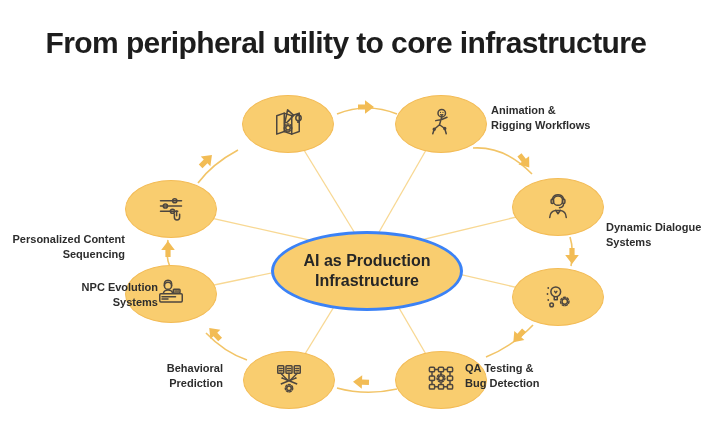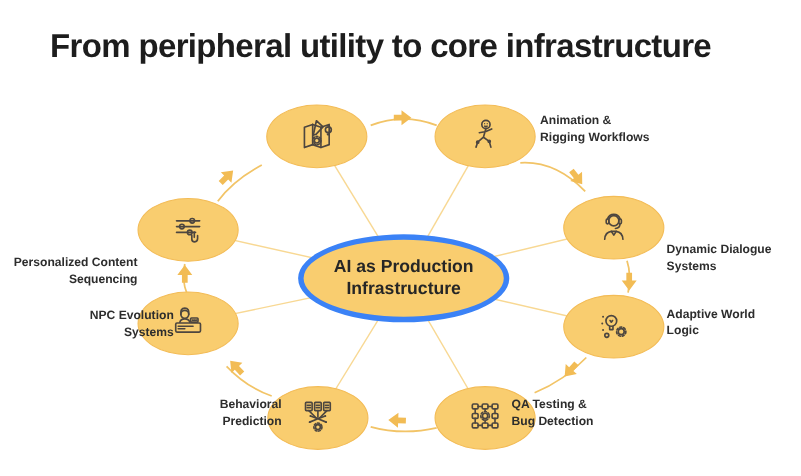--- a/index.html
+++ b/index.html
@@ -12,22 +12,22 @@
     font-size:30px;font-weight:700;letter-spacing:-0.6px;color:#1d1d1d;
   }
   .layer{position:absolute;left:0;top:0;z-index:0;}
   .node{
     position:absolute;width:92px;height:58px;border-radius:50%;
     background:#F9CD6F;border:1px solid #F3BC57;box-sizing:border-box;
     display:flex;align-items:center;justify-content:center;z-index:1;
   }
   .node svg{width:36px;height:36px;}
   .center-node{
-    position:absolute;left:271px;top:213px;width:192px;height:80px;border-radius:50%;
-    background:#F9CD6F;border:5px solid #3b82f6;box-sizing:border-box;
+    position:absolute;left:271px;top:231px;width:192px;height:80px;border-radius:50%;
+    background:#F9CD6F;border:3px solid #3b82f6;box-sizing:border-box;
     display:flex;align-items:center;justify-content:center;z-index:1;
   }
   .center-label{
     font-size:16px;font-weight:700;color:#262626;text-align:center;
     line-height:1.25;white-space:pre-line;
   }
   .label{
     position:absolute;z-index:2;font-size:11px;font-weight:600;color:#2d2d2d;
     line-height:1.32;white-space:pre-line;
   }
@@ -40,21 +40,21 @@
   .n-qa{left:395px;top:351px;}
   .n-behavioral{left:243px;top:351px;}
   .n-npc{left:125px;top:265px;}
   .n-personalized{left:125px;top:180px;}
   
   .l-procedural{right:491px;top:103px;}
   .l-animation{left:491px;top:103px;}
   .l-dialogue{left:606px;top:189px;margin-top:31px;}
   .l-adaptive{left:606px;top:279px;}
   .l-qa{left:465px;top:361px;}
-  .l-behavioral{right:472px;top:361px;margin-left:13px;}
+  .l-behavioral{right:505px;top:361px;margin-left:13px;}
   .l-npc{right:570px;top:280px;}
   .l-personalized{right:603px;top:188px;margin-top:44px;}
   
   .radial{stroke:#F8D893;stroke-width:1.3;fill:none;}
   .arc{stroke:#F2C467;stroke-width:1.6;fill:none;}
   .head{fill:#F2BC55;stroke:none;}
   
   .icon *{stroke:#4d463f;stroke-width:2;fill:none;stroke-linecap:round;stroke-linejoin:round;}
   .icon .dot{fill:#4d463f;stroke:none;}
 </style>
@@ -208,22 +208,20 @@
       <path d="M10,27 H33"></path>
         <circle cx="26" cy="27" r="2.8"></circle>
       <path d="M31.5,26.5 V33 M28.5,30.5 V35 Q28.5,38.5 32,38.5 Q35.5,38.5 35.5,34.5 V31"></path>
     </svg>
   </div>
 
   <div class="label l-animation">Animation &amp;
 Rigging Workflows</div>
   <div class="label l-dialogue">Dynamic Dialogue
 Systems</div>
-  <div class="label l-adaptive">Adaptive World
-Logic</div>
   <div class="label l-qa">QA Testing &amp;
 Bug Detection</div>
   <div class="label ta-r l-behavioral">Behavioral
 Prediction</div>
   <div class="label ta-r l-npc">NPC Evolution
 Systems</div>
   <div class="label ta-r l-personalized">Personalized Content
 Sequencing</div>
 
 </div>

